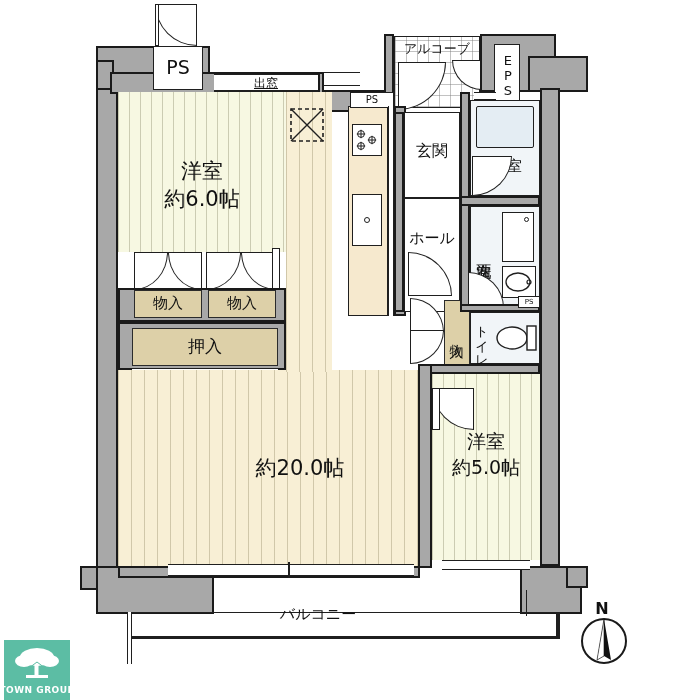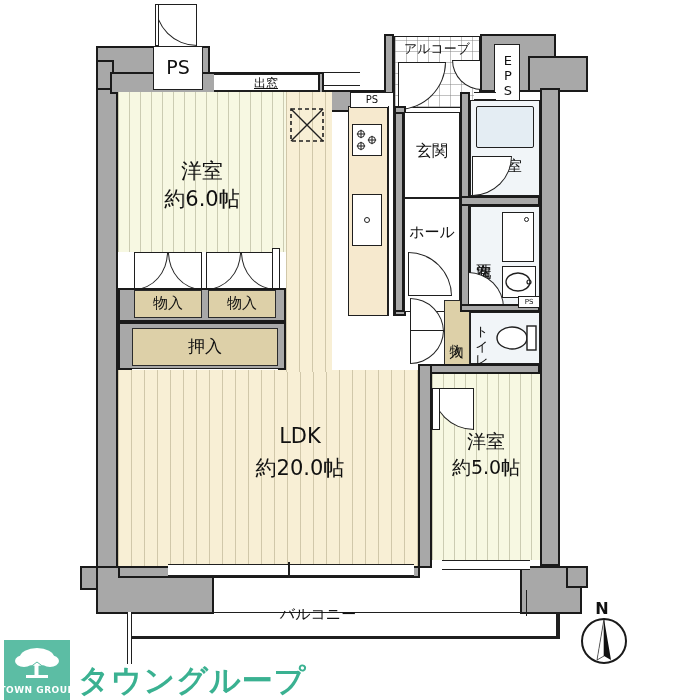--- a/index.html
+++ b/index.html
@@ -141,21 +141,20 @@
   <div class="abs win" style="left:132px;top:368px;width:146px;height:8px;"></div>
 
   <div class="abs ldk" style="left:118px;top:370px;width:300px;height:198px;">
     <div class="hatch"></div>
   </div>
 
   <div class="abs ldk" style="left:286px;top:92px;width:46px;height:280px;">
     <div class="hatch"></div>
   </div>
 
-  <div class="lbl t21" style="left:200px;top:422px;width:200px;height:28px;font-weight:500;">LDK</div>
   <div class="lbl t21" style="left:200px;top:454px;width:200px;height:28px;">約20.0帖</div>
 
   <div class="abs kitchen bd" style="left:348px;top:106px;width:40px;height:210px;"></div>
   <div class="abs psbox" style="left:350px;top:92px;width:44px;height:16px;"></div>
   <div class="lbl t10" style="left:350px;top:92px;width:44px;height:16px;">PS</div>
 
   <div class="abs white" style="left:352px;top:124px;width:30px;height:32px;"></div>
   <svg class="abs" style="left:352px;top:124px;width:30px;height:32px;" viewBox="0 0 30 32">
     <g fill="none" stroke="#1f1f1f" stroke-width="1">
       <circle cx="9" cy="10" r="3.4"></circle>
@@ -175,21 +174,21 @@
 
   <svg class="abs" style="left:290px;top:108px;width:34px;height:34px;" viewBox="0 0 34 34">
     <rect x="1" y="1" width="32" height="32" fill="none" stroke="#1f1f1f" stroke-width="1.6" stroke-dasharray="4 3"></rect>
     <path d="M1 1 L33 33 M33 1 L1 33" stroke="#1f1f1f" stroke-width="1.4"></path>
   </svg>
 
   <div class="abs wall" style="left:394px;top:112px;width:10px;height:200px;"></div>
   <div class="abs white" style="left:404px;top:112px;width:56px;height:86px;"></div>
   <div class="lbl t16" style="left:404px;top:140px;width:56px;height:22px;">玄関</div>
   <div class="abs white" style="left:404px;top:198px;width:56px;height:114px;"></div>
-  <div class="lbl t15" style="left:402px;top:222px;width:60px;height:22px;">ホール</div>
+  <div class="lbl t15" style="left:402px;top:228px;width:60px;height:22px;">ホール</div>
 
   <div class="abs swing sw-tr" style="left:408px;top:252px;width:44px;height:44px;"></div>
 
   <div class="abs swing sw-tr" style="left:410px;top:298px;width:34px;height:34px;"></div>
   <div class="abs swing sw-br" style="left:410px;top:330px;width:34px;height:34px;"></div>
 
   <div class="abs closet" style="left:444px;top:300px;width:26px;height:66px;"></div>
   <div class="lbl v-lbl t14" style="left:444px;top:302px;width:26px;height:62px;">物入</div>
 
   <div class="abs wall" style="left:460px;top:92px;width:10px;height:220px;"></div>
@@ -261,15 +260,14 @@
         <ellipse cx="38" cy="17" rx="9" ry="6"></ellipse>
         <rect x="22.5" y="16" width="4" height="16"></rect>
         <rect x="14" y="31" width="22" height="3"></rect>
       </g>
       <g stroke="#5cbda4" stroke-width="1">
         <path d="M25 18 L17 24 M25 18 L33 24"></path>
       </g>
     </svg>
     <div class="lbl tg-small" style="left:0;top:44px;width:66px;height:12px;">TOWN GROUP</div>
   </div>
-  <div class="lbl brand" style="left:78px;top:662px;width:290px;height:38px;justify-content:flex-start;">タウングループ</div>
 
 </div>
 
 </body></html>

